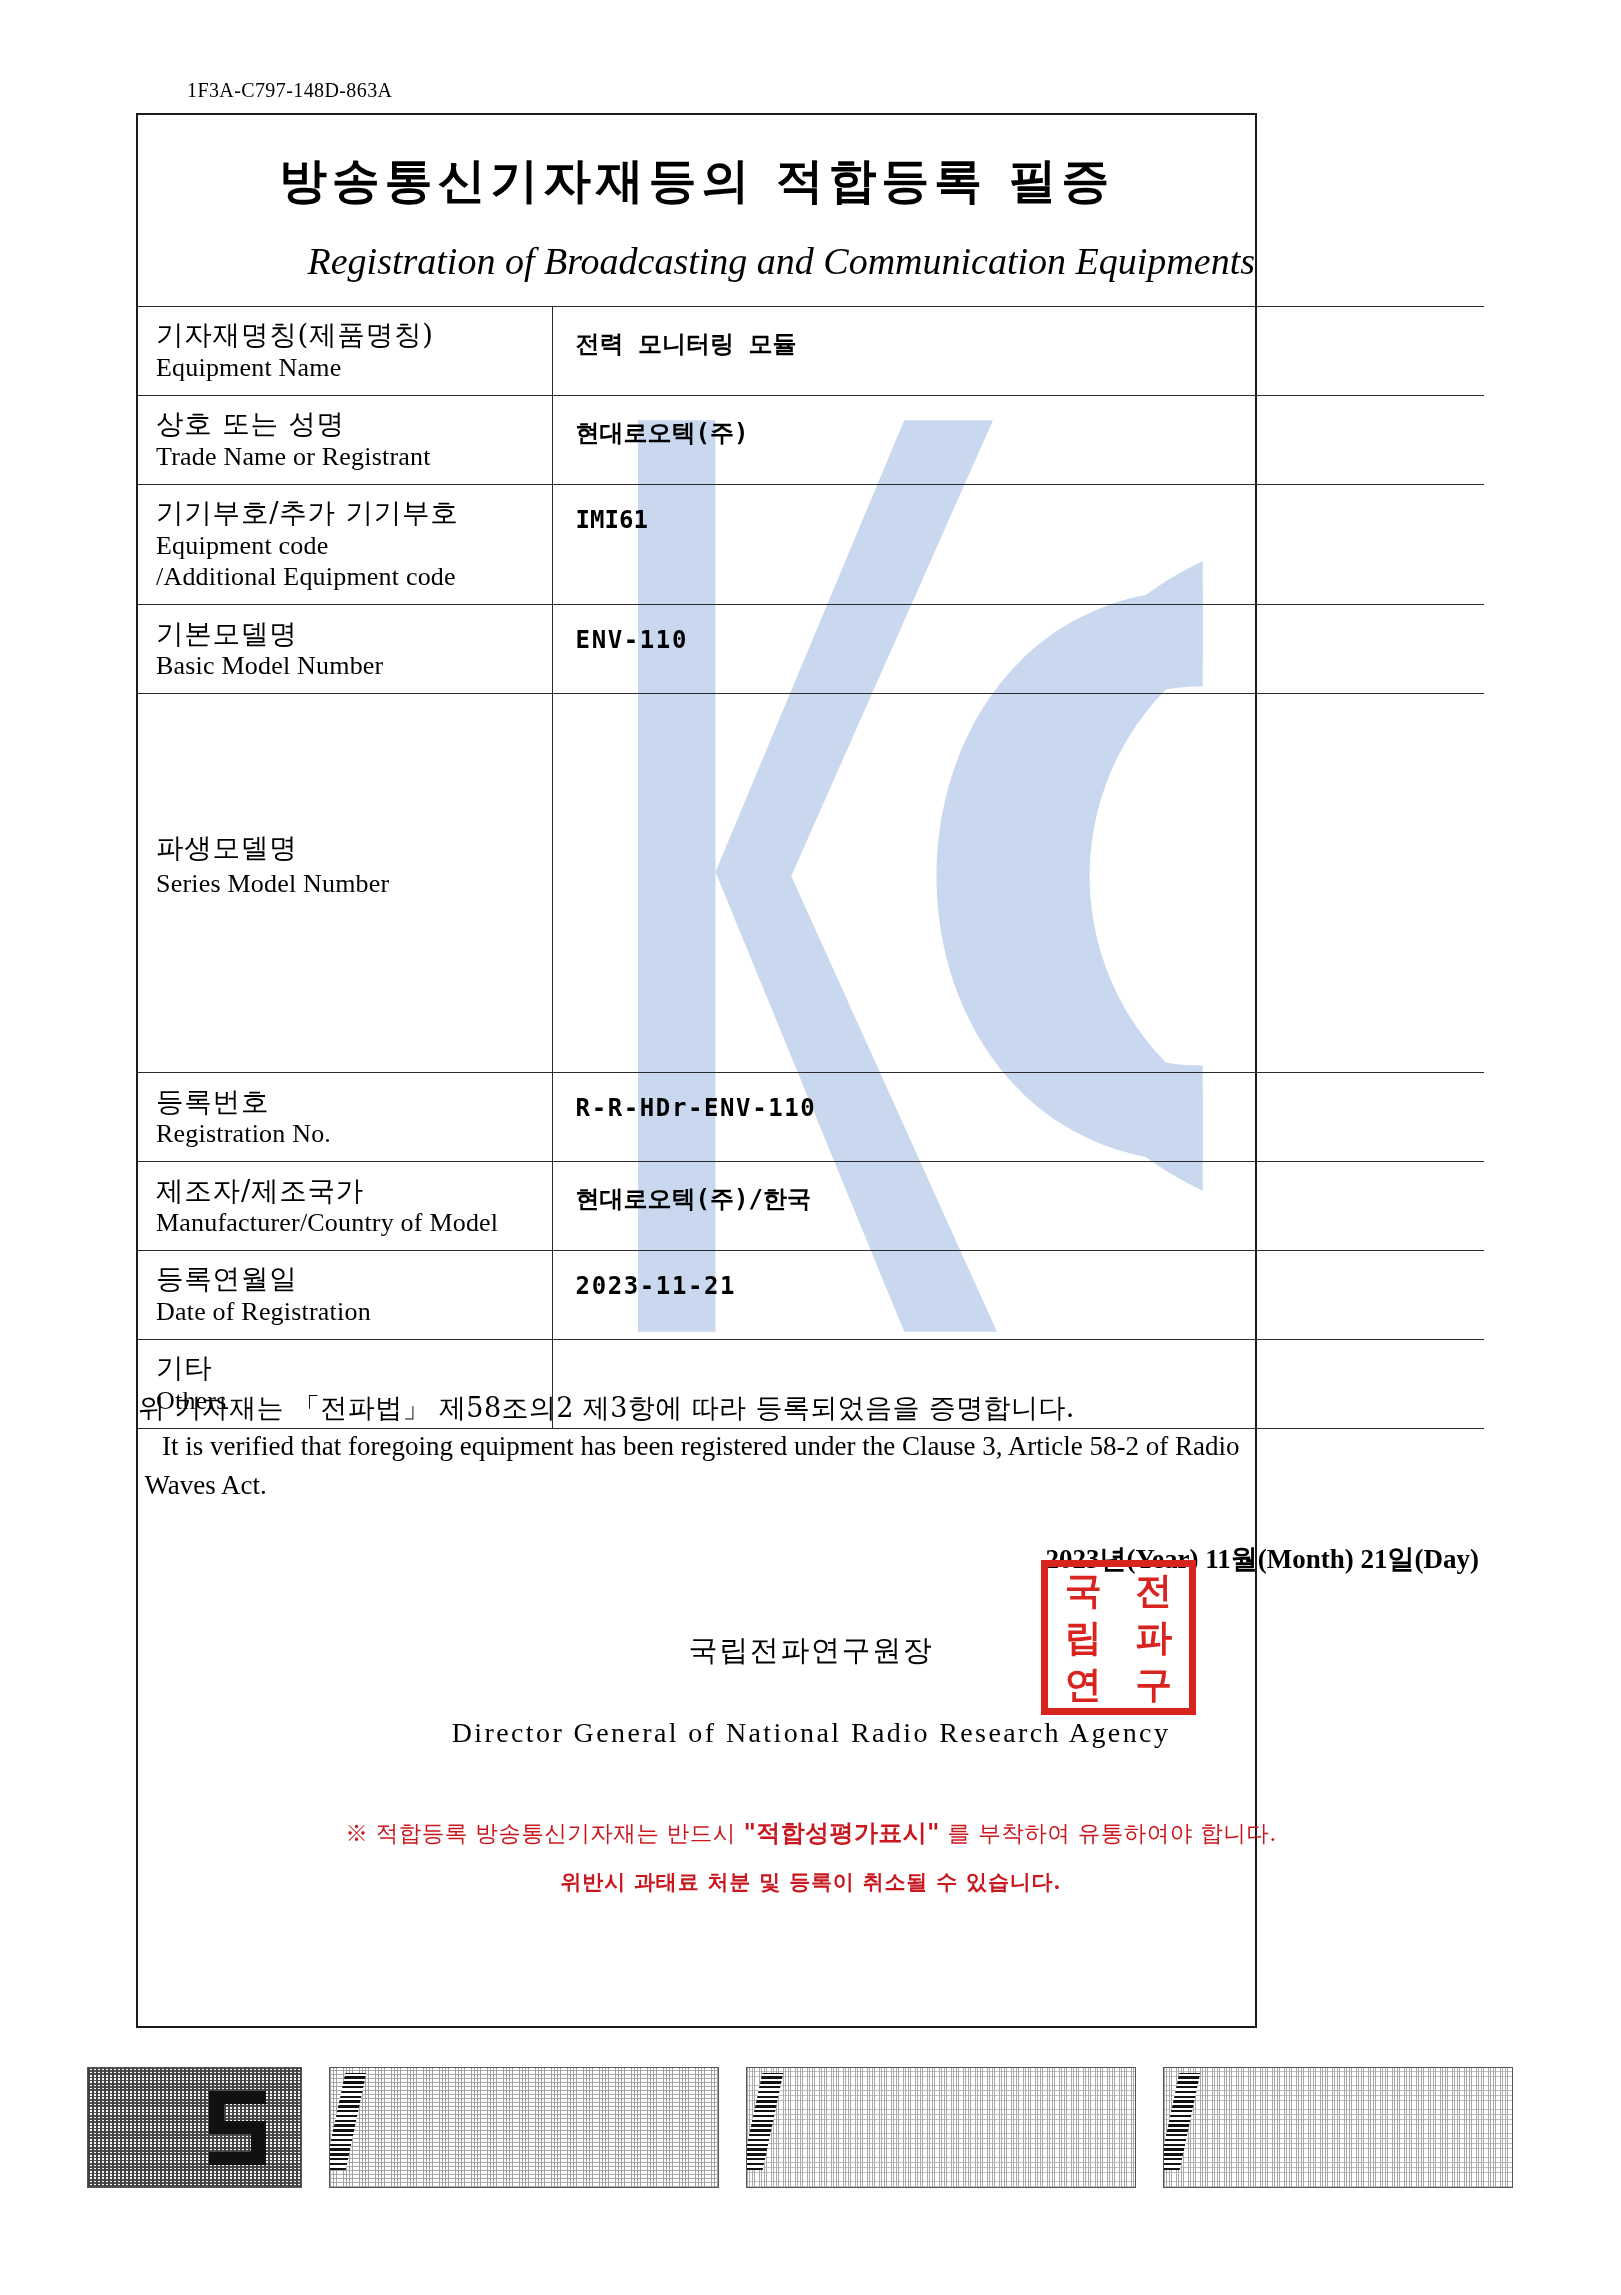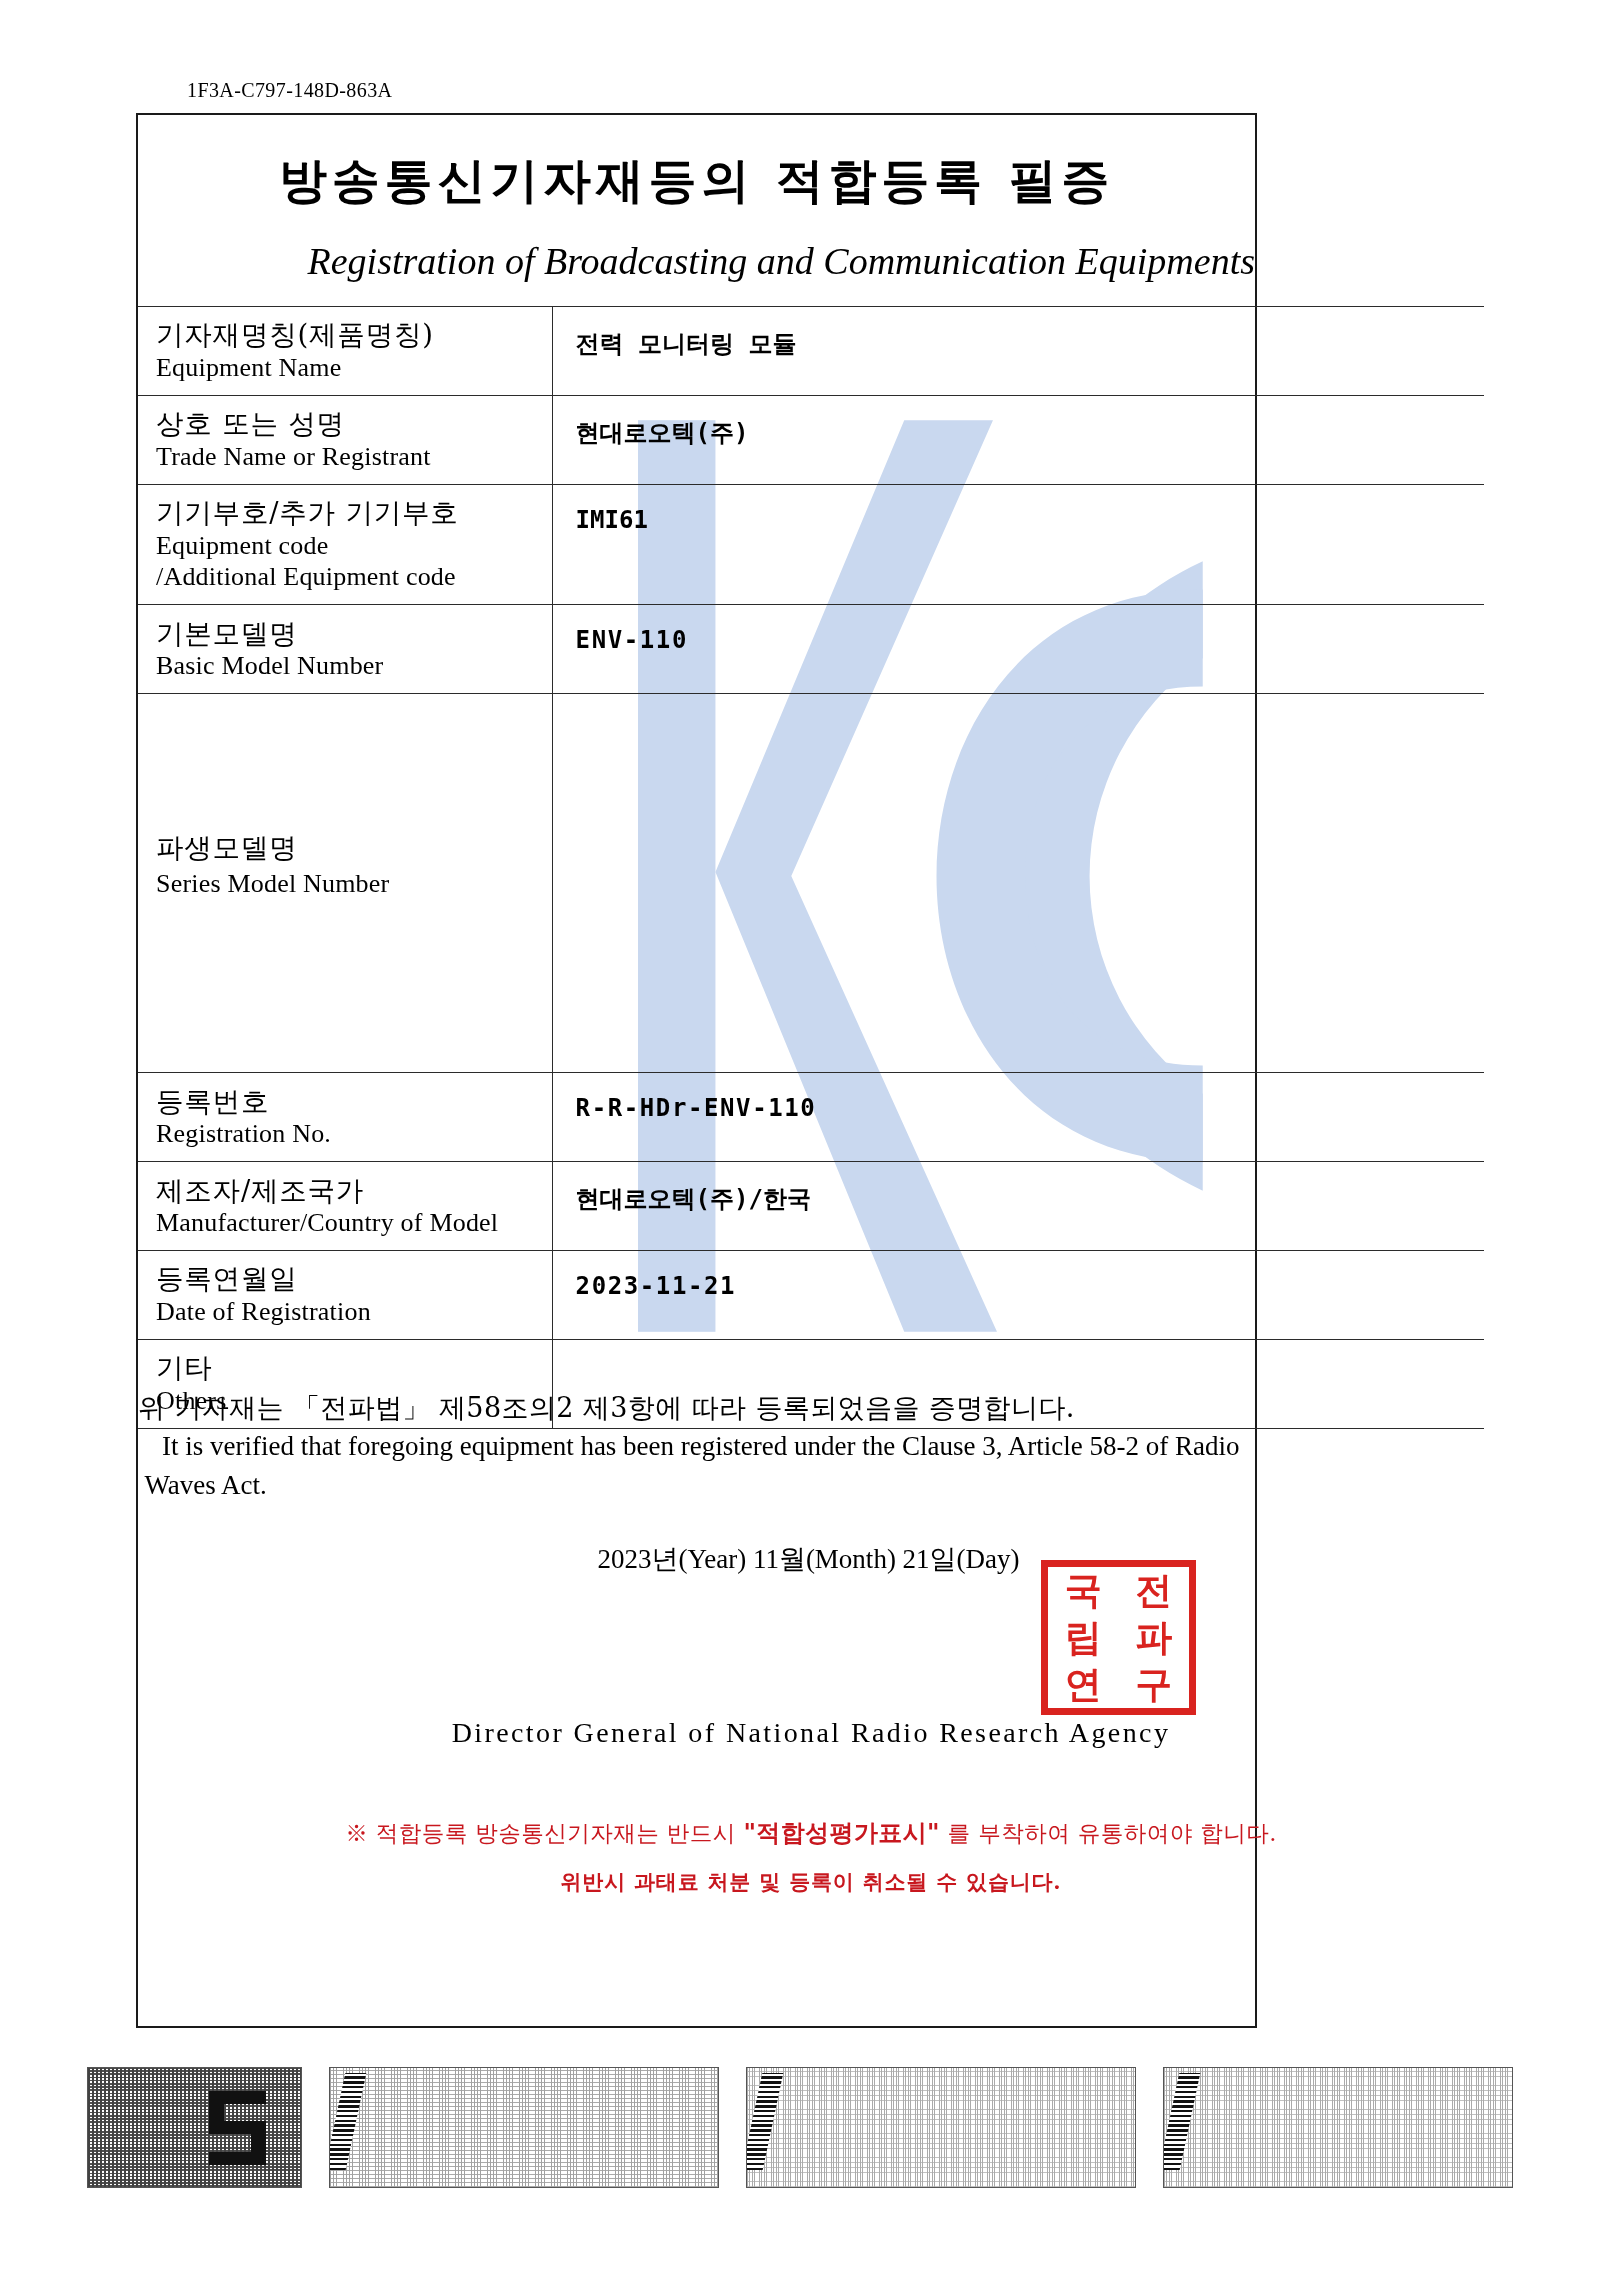--- a/index.html
+++ b/index.html
@@ -142,25 +142,26 @@
     font-size: 27px;
     letter-spacing: 0.4px;
   }
   .verify .eline {
     padding-left: 24px;
   }
   .verify .eline2 {
     padding-left: 6.5px;
   }
   .date-line {
-    text-align: center;
+    text-align: right;
     padding-right: 5px;
     margin-top: 36px !important;
     font-size: 27.5px;
     font-family: "DejaVu Serif", serif;
+    font-weight: bold;
   }
   .signer {
     position: absolute;
     top: 1516px;
     left: 0;
     width: 1346px;
     text-align: center;
     font-size: 29px;
     font-family: "DejaVu Serif", serif;
     letter-spacing: 1.6px;
@@ -366,20 +367,21 @@
     </tbody>
       </table>
 
     <div class="verify">
       <p class="kline">위 기자재는 「전파법」 제58조의2 제3항에 따라 등록되었음을 증명합니다.</p>
       <p class="eline">It is verified that foregoing equipment has been registered under the Clause 3, Article 58-2 of Radio</p>
       <p class="eline2">Waves Act.</p>
       <p class="date-line">2023년(Year) 11월(Month) 21일(Day)</p>
     </div>
 
+    <div class="signer">국립전파연구원장</div>
 
     <div class="stamp">
       <div class="stamp-grid">
         <div>국</div>
         <div>전</div>
         <div>립</div>
         <div>파</div>
         <div>연</div>
         <div>구</div>
       </div>

